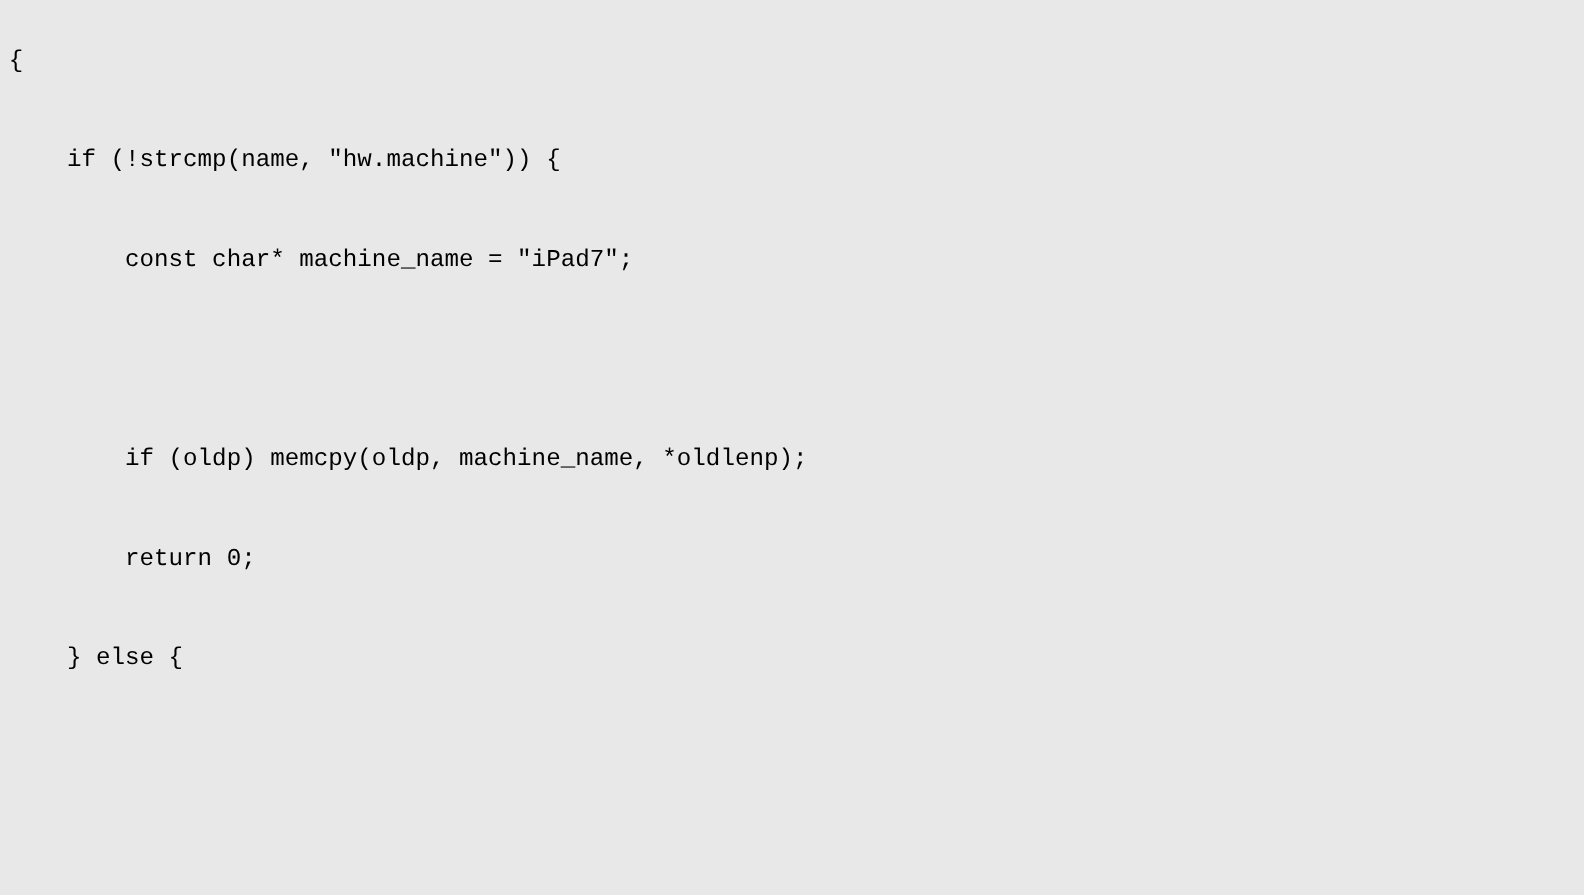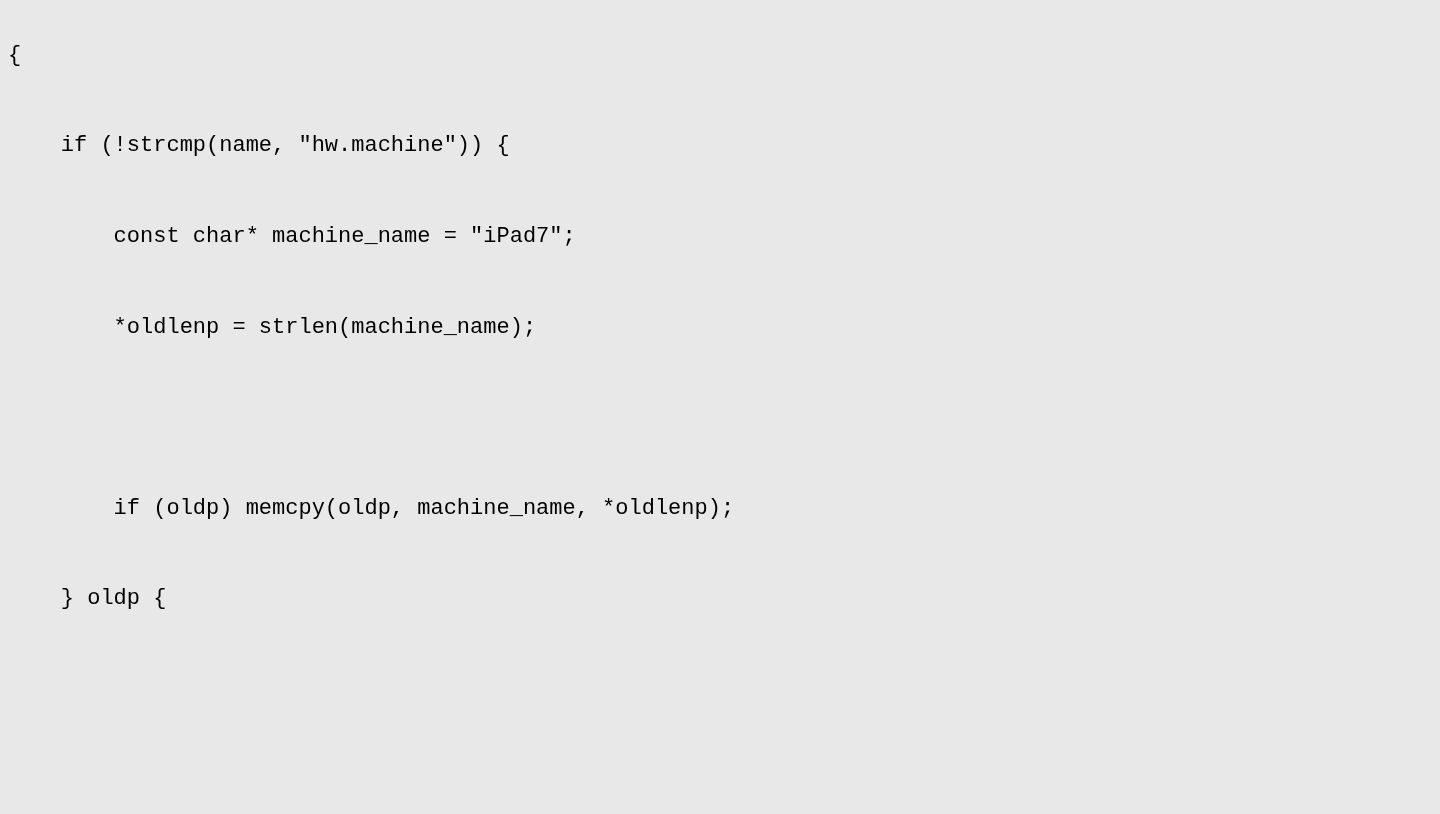--- a/index.html
+++ b/index.html
@@ -29,22 +29,22 @@
       margin-bottom: 0;
     }
   </style>
 </head>
 <body>
 
 <div class="code-block">
 <span class="line">{</span>
 <span class="line">    if (!strcmp(name, "hw.machine")) {</span>
 <span class="line">        const char* machine_name = "iPad7";</span>
-<span class="line">        *oldlenp = strlen(machine_name);</span>
 <span class="line"></span>
 <span class="line">        if (oldp) memcpy(oldp, machine_name, *oldlenp);</span>
-<span class="line">    } oldp {</span>
+<span class="line">        return 0;</span>
+<span class="line">    } else {</span>
 
 
 
 
 
 </div>
 
 </body></html>

